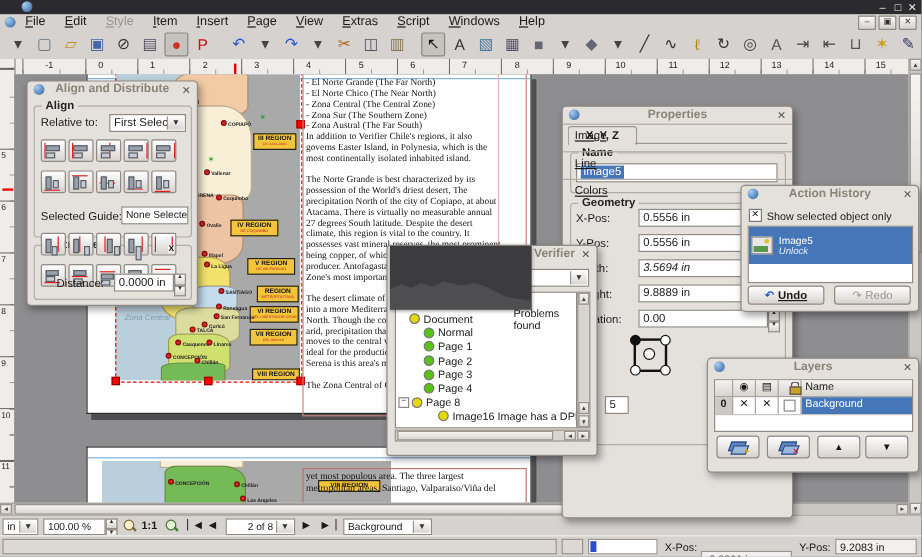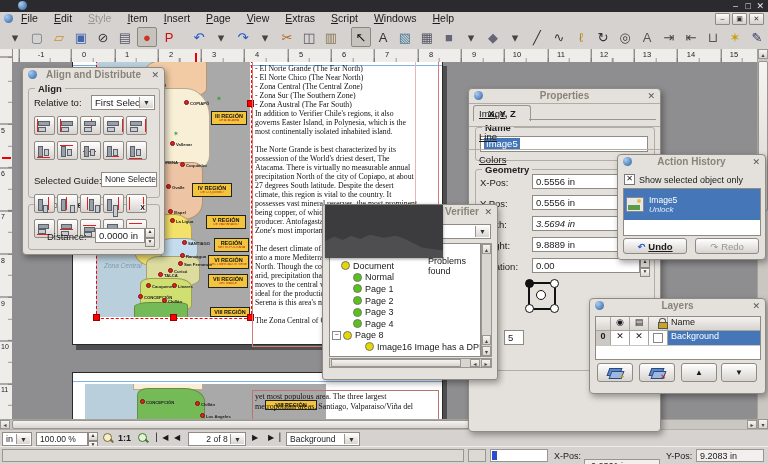--- a/index.html
+++ b/index.html
@@ -283,22 +283,22 @@
           <div class="docline">- El Norte Chico (The Near North)</div>
           <div class="docline">- Zona Central (The Central Zone)</div>
           <div class="docline">- Zona Sur (The Southern Zone)</div>
           <div class="docline">- Zona Austral (The Far South)</div>
           <div class="docline">In addition to Verifier Chile's regions, it also</div>
           <div class="docline">governs Easter Island, in Polynesia, which is the</div>
           <div class="docline">most continentally isolated inhabited island.</div>
           <div class="docline"></div>
           <div class="docline">The Norte Grande is best characterized by its</div>
           <div class="docline">possession of the World's driest desert, The</div>
+          <div class="docline">precipitation North of the city of Copiapo, at about</div>
           <div class="docline">Atacama.  There is virtually no measurable annual</div>
-          <div class="docline">precipitation North of the city of Copiapo, at about</div>
           <div class="docline">27 degrees South latitude.  Despite the desert</div>
           <div class="docline">climate, this region is vital to the country.  It</div>
           <div class="docline">possesses vast mineral reserves, the most prominent</div>
           <div class="docline">being copper, of which Chile is the leading world</div>
           <div class="docline">producer.  Antofagasta is the Norte Grande</div>
           <div class="docline">Zone's most important city.</div>
           <div class="docline"></div>
           <div class="docline">The desert climate of the Norte Chico gives way</div>
           <div class="docline">into a more Mediterranean climate than the</div>
           <div class="docline">North.  Though the coastal areas remain quite</div>

